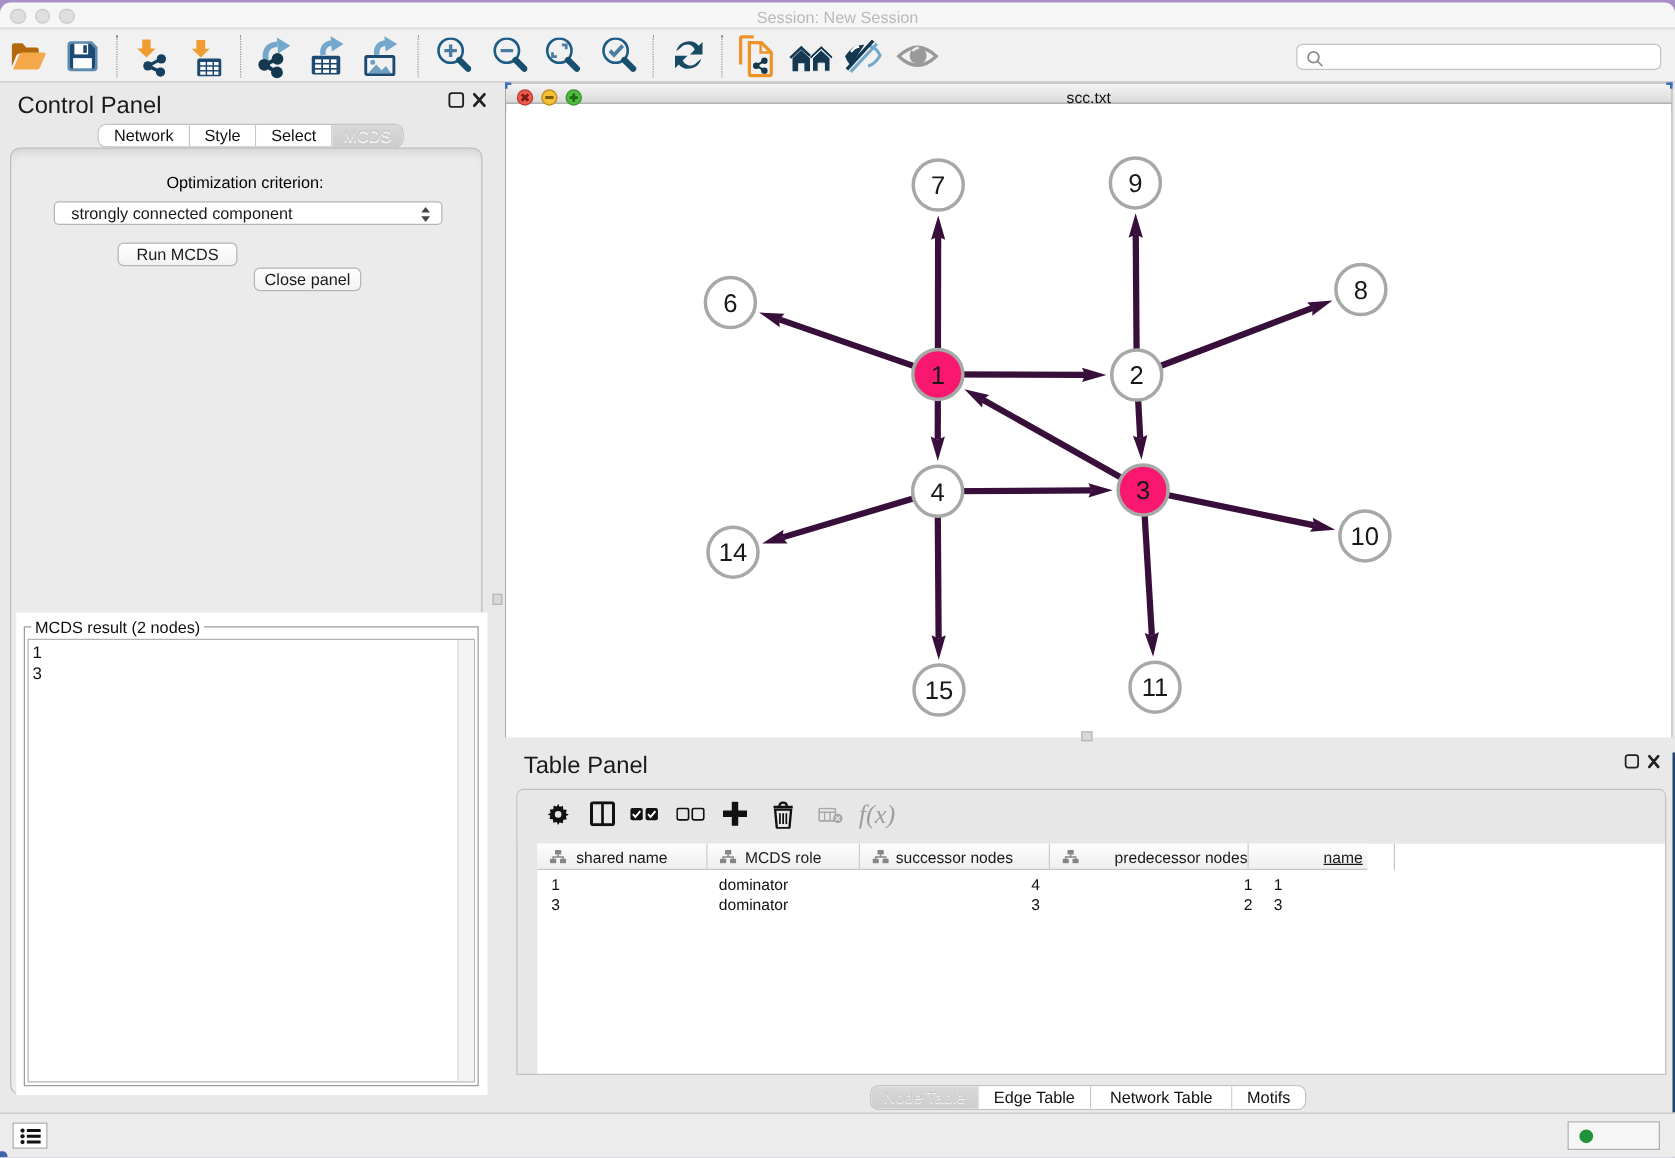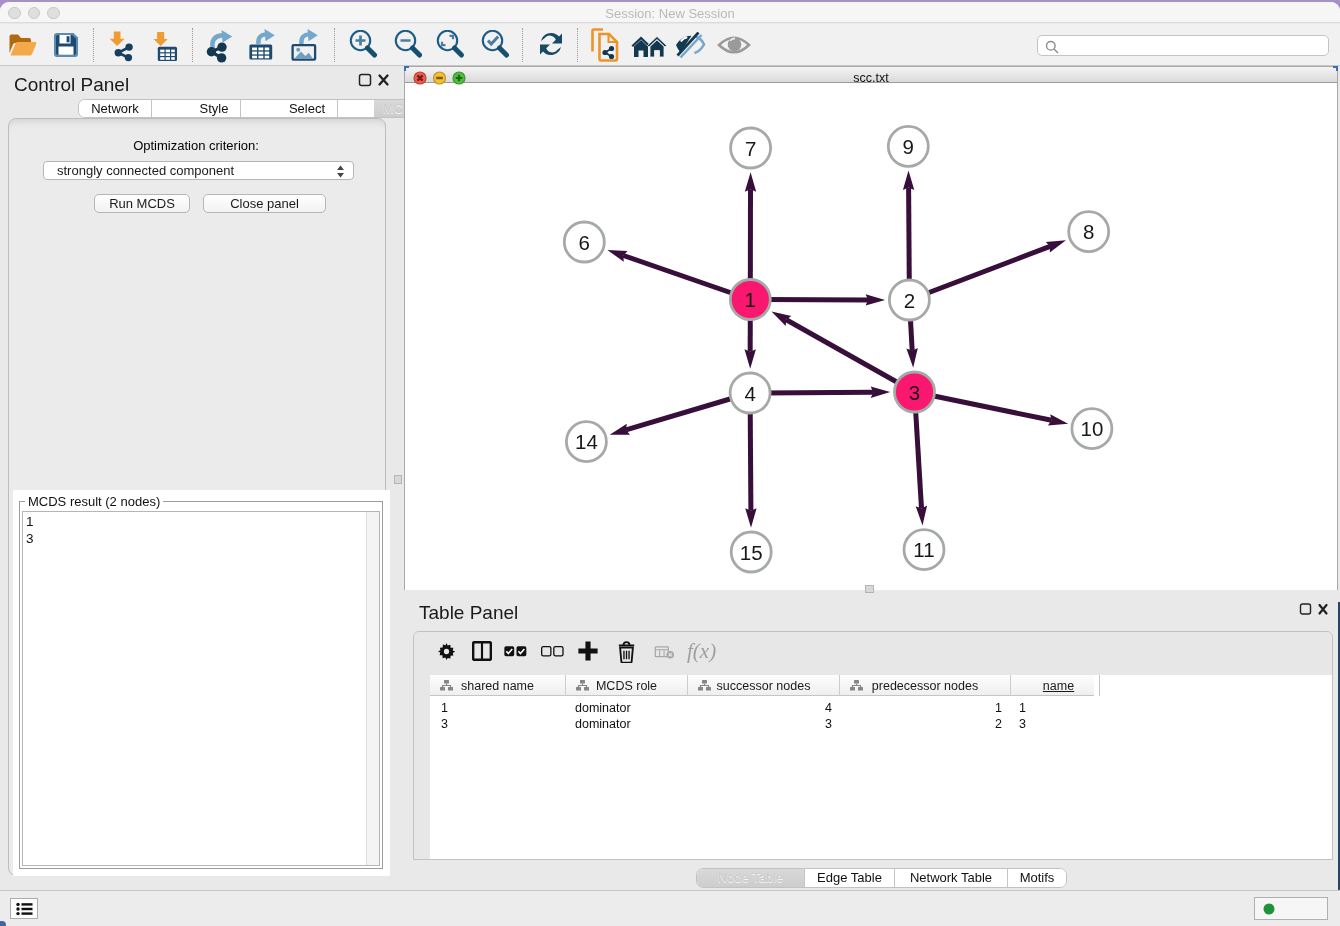--- a/index.html
+++ b/index.html
@@ -10,21 +10,21 @@
 .tl { position:absolute; top:4.5px; width:12.5px; height:12.5px; border-radius:50%; background:#dfdfdf; border:1px solid #c9c9c9; }
 #title { position:absolute; top:4px; left:0; right:0; text-align:center; font-size:13px; color:#b9b9b9; }
 #toolbar { position:absolute; left:0; top:22px; right:0; height:42px; background:#f1f1f1; border-bottom:1px solid #c8c8c8; }
 .tbi { position:absolute; top:5px; }
 .tbsep { position:absolute; top:4px; height:34px; width:1px; border-left:1px dotted #9a9a9a; }
 #searchbox { position:absolute; left:1037px; top:11px; width:292px; height:21px; background:#fff; border:1px solid #c4c4c4; border-radius:5px; }
 #main { position:absolute; left:0; top:65px; right:0; bottom:36px; background:#e9e9e9; }
 
 #cp { position:absolute; left:0; top:0; width:392px; bottom:0; }
 .paneltitle { font-size:19px; color:#1a1a1a; }
-#cptabs { position:absolute; left:78px; top:32px; height:19px; display:flex; border:1px solid #c2c2c2; border-radius:7px; overflow:hidden; background:#fff;gap:36px; }
+#cptabs { position:absolute; left:78px; top:32px; height:19px; display:flex; border:1px solid #c2c2c2; border-radius:7px; overflow:hidden; background:#fff; }
 .tab { font-size:13px; color:#111; text-align:center; line-height:18px; border-right:1px solid #c6c6c6; background:#fff; }
 .tab:last-child { border-right:none; }
 .tabsel { background:linear-gradient(#d9d9d9,#cdcdcd); color:#cbcbcb; text-shadow:0 1px 0 #f5f5f5; }
 #cpbox { position:absolute; left:8px; top:51px; width:378px; bottom:14px; background:#ebebeb; border:1px solid #bdbdbd; border-radius:8px; box-shadow: inset 0 8px 9px -7px rgba(0,0,0,0.14); }
 #optlabel { position:absolute; left:0; top:71px; width:100%; text-align:center; font-size:13px; color:#000000; }
 #optsel { position:absolute; left:43px; top:94px; width:311px; height:19px; background:#fff; border:1px solid #b6b6b6; border-radius:4px; font-size:13px; color:#1a1a1a; line-height:17px; padding-left:13px; }
 .btn { position:absolute; top:127px; height:19px; background:linear-gradient(#ffffff,#f2f2f2); border:1px solid #b6b6b6; border-radius:5px; font-size:13px; color:#1a1a1a; text-align:center; line-height:17px; }
 #scrollpane { position:absolute; left:13px; top:423px; width:377px; height:386px; background:#fff; }
 #fieldset { position:absolute; left:6px; top:11px; right:7px; bottom:7px; border:1px solid #9d9d9d; }
 #fieldlegend { position:absolute; left:5px; top:-8px; background:#fff; padding:0 3px; font-size:13px; color:#111; }
@@ -209,21 +209,21 @@
         <div class="tab tabsel" style="width:56px">MCDS</div>
       </div>
       <div id="cpbox"></div>
       <div id="optlabel">Optimization criterion:</div>
       <div id="optsel">strongly connected component
         <svg class="abs" style="right:8px;top:3px" width="9" height="13" viewBox="0 0 9 13">
             <path d="M4.5 0.5 L8 5 L1 5 Z M4.5 12.5 L8 8 L1 8 Z" fill="#444"></path>
           </svg>
       </div>
       <div class="btn" style="left:94px;width:96px;text-align:center;">Run MCDS</div>
-      <div class="btn" style="left:203px;width:123px;">Close panel</div>
+      <div class="btn" style="left:203px;width:86px;margin-top:20px;">Close panel</div>
       <div id="scrollpane">
         <div id="fieldset">
           <div id="fieldlegend">MCDS result (2 nodes)</div>
           <div id="mcdstext">1<br>3</div>
           <div id="mcdsscroll"></div>
         </div>
       </div>
     </div>
     <div id="netframe">
       <div style="position:absolute;left:-1px;top:-1px;width:5px;height:5px;border-left:2px solid #3a6cc0;border-top:2px solid #3a6cc0;z-index:5"></div>
@@ -343,22 +343,22 @@
             <circle cx="20.5" cy="11.5" r="5" fill="#a8a8a8"></circle>
             <path d="M18.3 9.3 l4.4 4.4 M22.7 9.3 l-4.4 4.4" stroke="#e7e7e7" stroke-width="1.4"></path>
           </svg>
           <div style="position:absolute;left:273px;top:7px;font-family:'Liberation Serif',serif;font-style:italic;font-size:21px;color:#9f9f9f;">f(x)</div>
         </div>
         <div id="tptable">
           <div id="thead">
             <div class="th" style="left:0px;width:136px;">shared name</div>
             <div class="th" style="left:136px;width:122px;">MCDS role</div>
             <div class="th" style="left:258px;width:152px;">successor nodes</div>
-            <div class="th" style="left:410px;width:171px;">predecessor nodes</div>
-            <div class="th" style="left:588px;width:82px;border-right:1px solid #c5c5c5;text-decoration:underline;">name</div>
+            <div class="th" style="left:398px;width:171px;text-align:right;">predecessor nodes</div>
+            <div class="th" style="left:604px;width:82px;border-right:1px solid #c5c5c5;text-decoration:underline;">name</div>
             <svg class="abs hicon" style="left:10px;top:5px" width="13" height="11" viewBox="0 0 13 11">
                 <g fill="#868686">
                   <rect x="4" y="0" width="5" height="3.6" rx="0.5"></rect>
                   <rect x="0" y="7" width="5" height="3.6" rx="0.5"></rect>
                   <rect x="8" y="7" width="5" height="3.6" rx="0.5"></rect>
                   <path d="M6.5 3.5 V5.5 M2.5 7 V5.5 h8 V7" fill="none" stroke="#868686" stroke-width="1.2"></path>
                 </g>
               </svg>
             <svg class="abs hicon" style="left:146px;top:5px" width="13" height="11" viewBox="0 0 13 11">
                 <g fill="#868686">
@@ -391,21 +391,21 @@
           <div class="td" style="left:410px;top:24.5px;width:162px;text-align:right;">1</div>
           <div class="td" style="left:589px;top:24.5px;">1</div>
           <div class="td" style="left:11px;top:40.5px;">3</div>
           <div class="td" style="left:145px;top:40.5px;">dominator</div>
           <div class="td" style="left:258px;top:40.5px;width:144px;text-align:right;">3</div>
           <div class="td" style="left:410px;top:40.5px;width:162px;text-align:right;">2</div>
           <div class="td" style="left:589px;top:40.5px;">3</div>
         </div>
       </div>
       <div id="tabstrip">
-        <div class="tab tabsel" style="width:108px">Node Table</div>
+        <div class="tab tabsel" style="width:86px">Node Table</div>
         <div class="tab" style="width:90px">Edge Table</div>
         <div class="tab" style="width:113px">Network Table</div>
         <div class="tab" style="width:58px">Motifs</div>
       </div>
     </div>
   </div>
   <div style="position:absolute;left:394px;top:473px;width:8px;height:9px;background:#d8d8d8;border:1px solid #b5b5b5;"></div>
   <div style="position:absolute;left:865px;top:583px;width:9px;height:8px;background:#d8d8d8;border:1px solid #b5b5b5;"></div>
   <div style="position:absolute;right:0;top:600px;width:2px;bottom:0;background:#25456b;"></div>
   <div id="statusbar">

